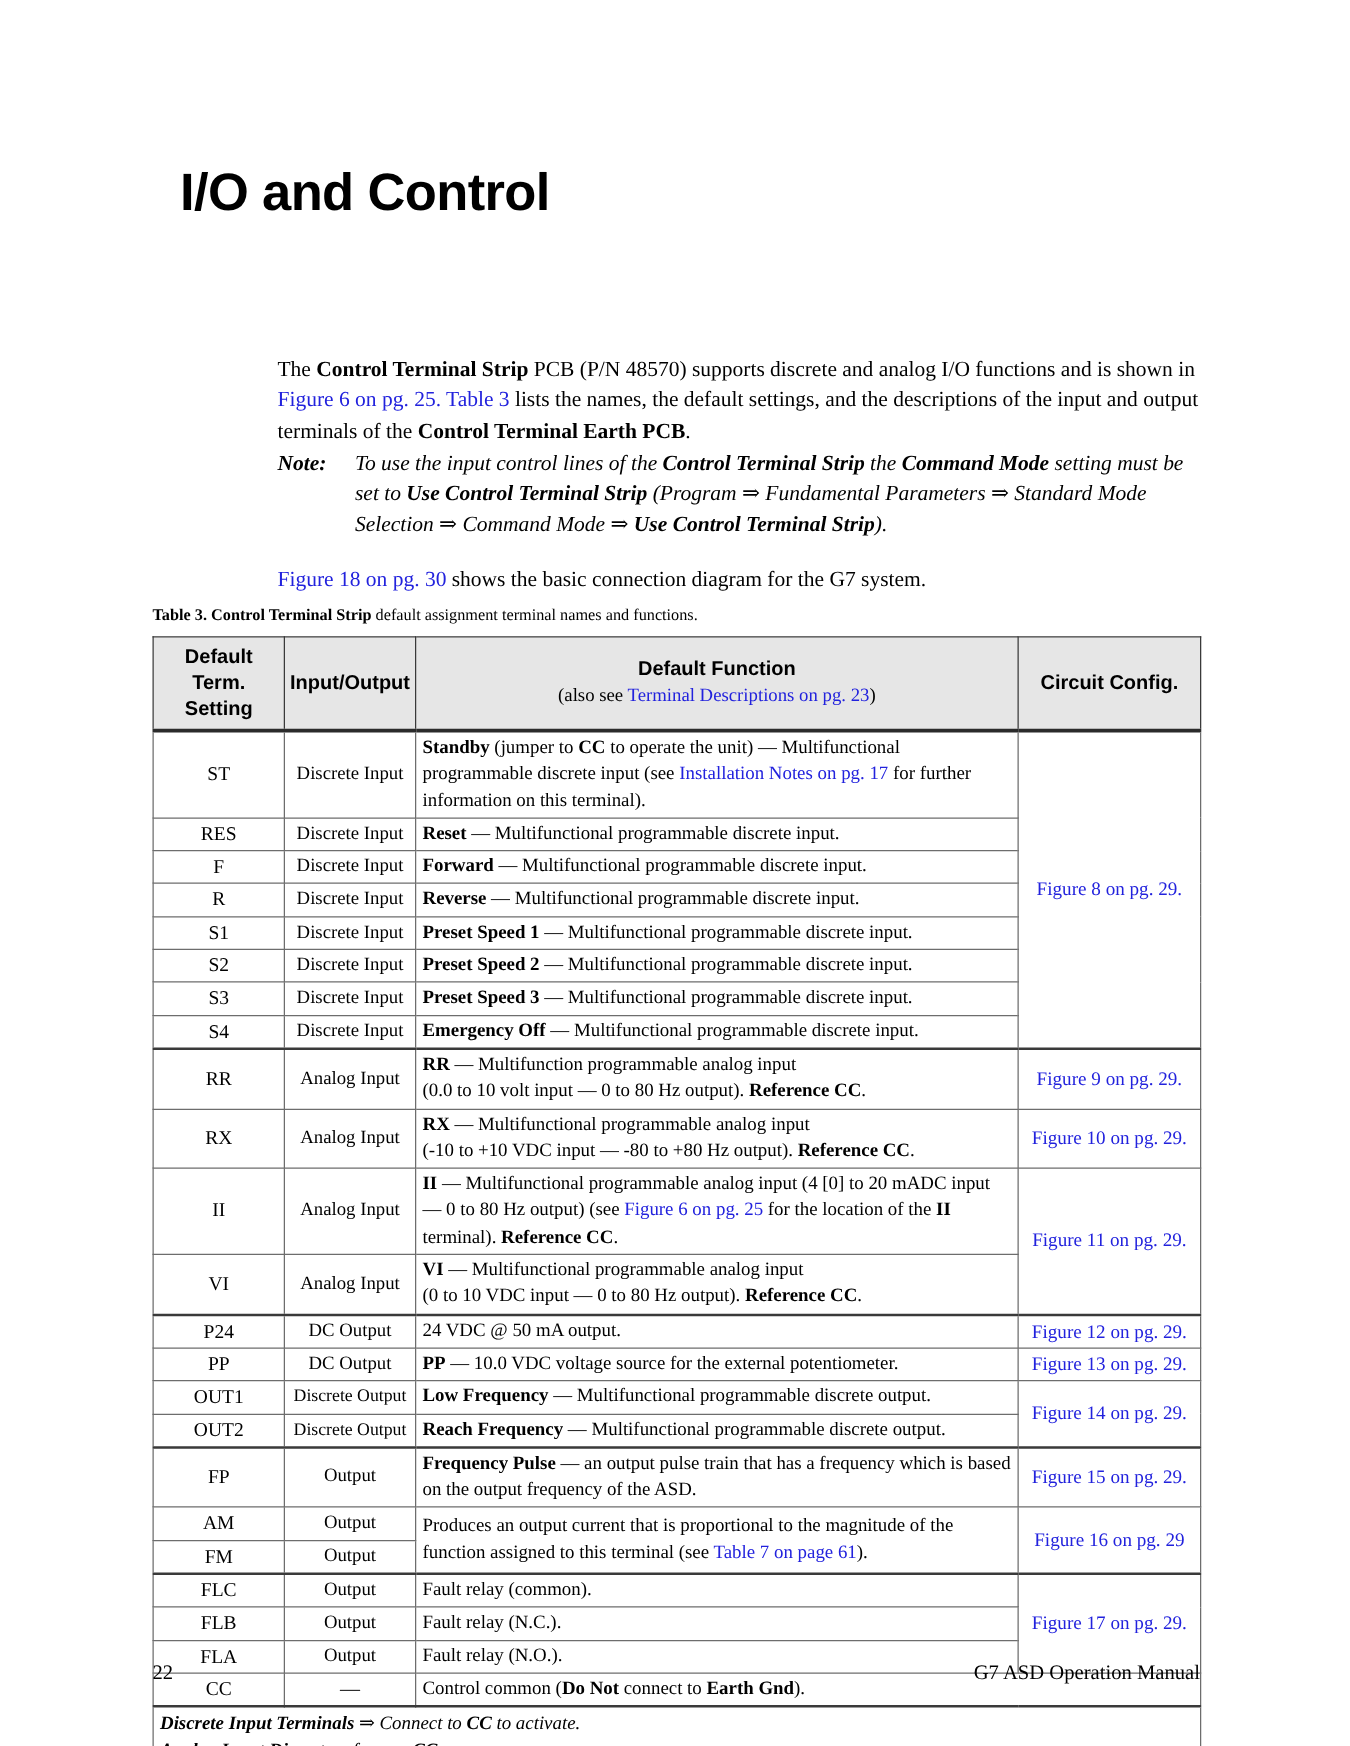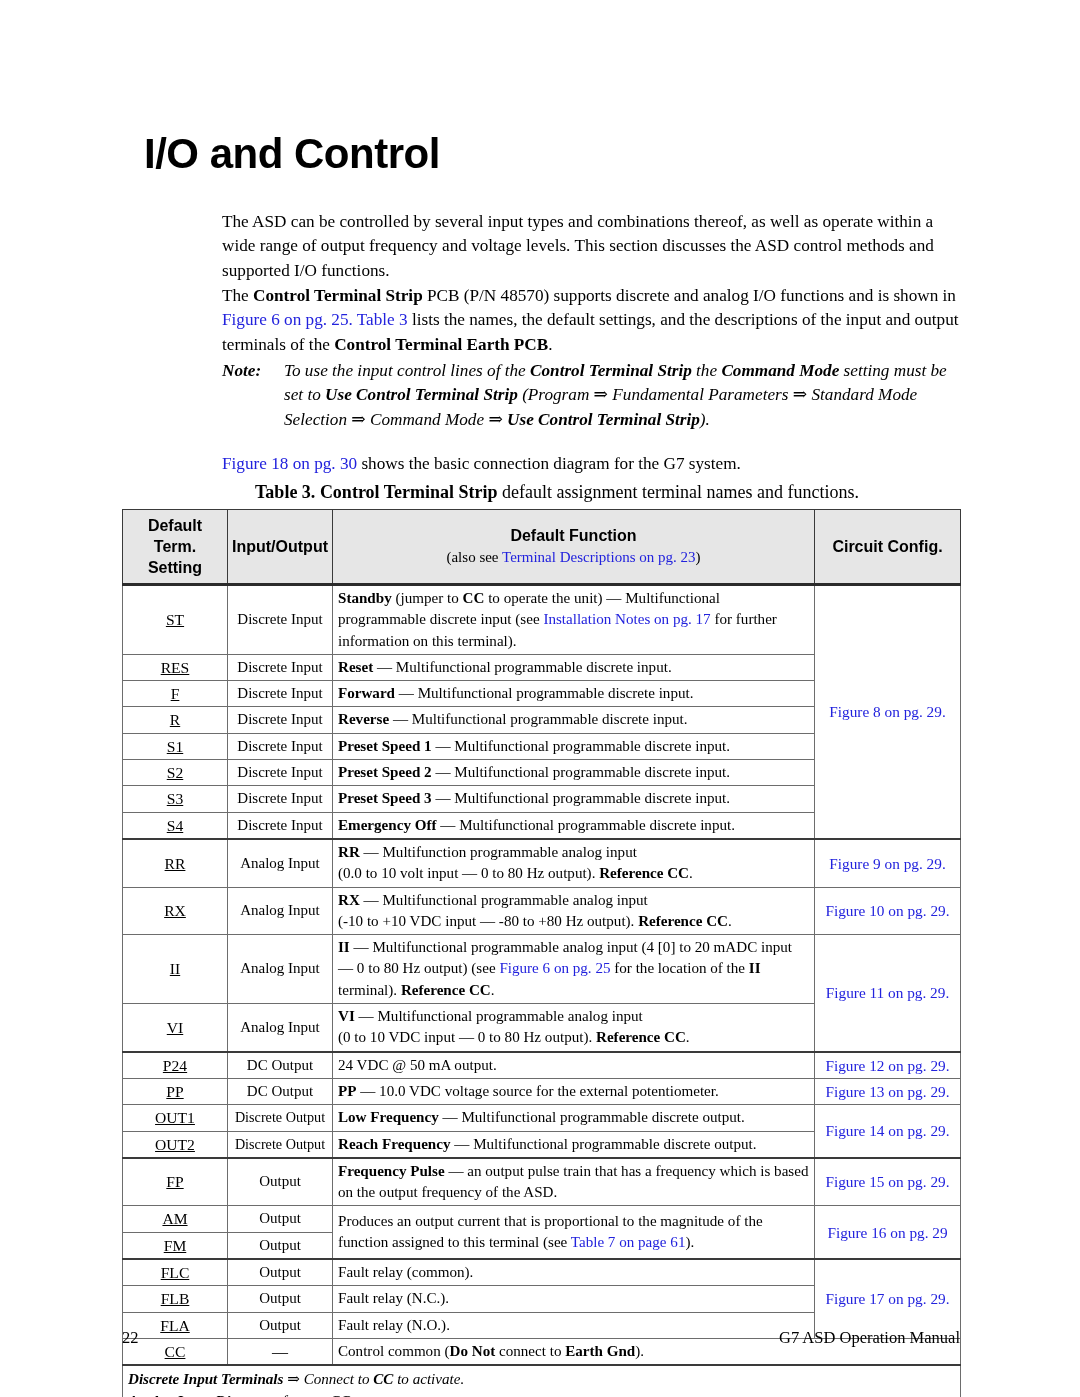--- a/index.html
+++ b/index.html
@@ -71,25 +71,25 @@
   }
   .note-text {
     font-style: italic;
     flex: 1 1 auto;
   }
   .note-text b { font-weight: bold; font-style: italic; }
 
   
   .table-caption {
     position: absolute;
-    left: 138px;
+    left: 122px;
     top: 450px;
     width: 838px;
-    text-align: center;
-    font-size: 18px;
+    text-align: left;
+    font-size: 13px;
     line-height: 20px;
   }
   .table-caption .b { font-weight: bold; }
 
   
   .tbl-wrap {
     position: absolute;
     left: 122px;
     top: 477px;
     width: 838px;
@@ -125,21 +125,20 @@
   }
   .col-term  { width: 105px; }
   .col-io    { width: 105px; }
   .col-func  { width: 482px; }
   .col-cfg   { width: 146px; }
 
   td.term {
     text-align: center;
     font-weight: bold;
     font-size: 15.6px;
-    text-decoration: underline;
   }
   td.io {
     text-align: center;
     font-size: 15px;
   }
   td.io.narrow { font-size: 14.2px; }
   td.func { text-align: left; }
   td.cfg {
     text-align: center;
     color: #2222dd;
@@ -169,23 +168,20 @@
     font-size: 16.5px;
   }
 </style>
 </head>
 <body>
 
 <div class="page">
 
   <div class="chapter-title">I/O and Control</div>
 
-  <div class="body-block" id="para-intro">
-    <span>The ASD can be controlled by several input types and combinations thereof, as well as operate within a wide range of output frequency and voltage levels. This section discusses the ASD control methods and supported I/O functions.</span>
-  </div>
 
   <div class="body-block" id="para-strip">
     <span>The </span><b>Control Terminal Strip</b><span> PCB (P/N 48570) supports discrete and analog I/O functions and is shown in </span><span class="lnk">Figure 6 on pg. 25.</span><span> </span><span class="lnk">Table 3</span><span> lists the names, the default settings, and the descriptions of the input and output terminals of the </span><b>Control Terminal Earth PCB</b><span>.</span>
   </div>
 
   <div class="note-block">
     <div class="note-row">
       <div class="note-label">Note:</div>
       <div class="note-text"><span>To use the input control lines of the </span><b>Control Terminal Strip</b><span> the </span><b>Command Mode</b><span> setting must be set to </span><b>Use Control Terminal Strip</b><span> (Program ⇒ Fundamental Parameters ⇒ Standard Mode Selection ⇒ Command Mode ⇒ </span><b>Use Control Terminal Strip</b><span>).</span></div>
     </div>

